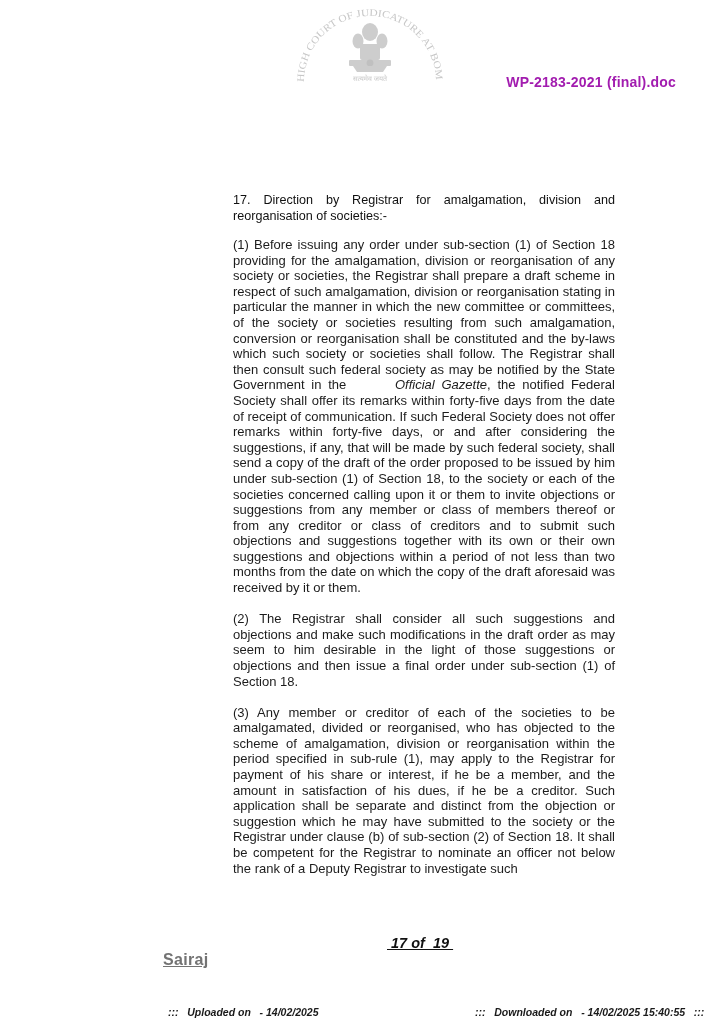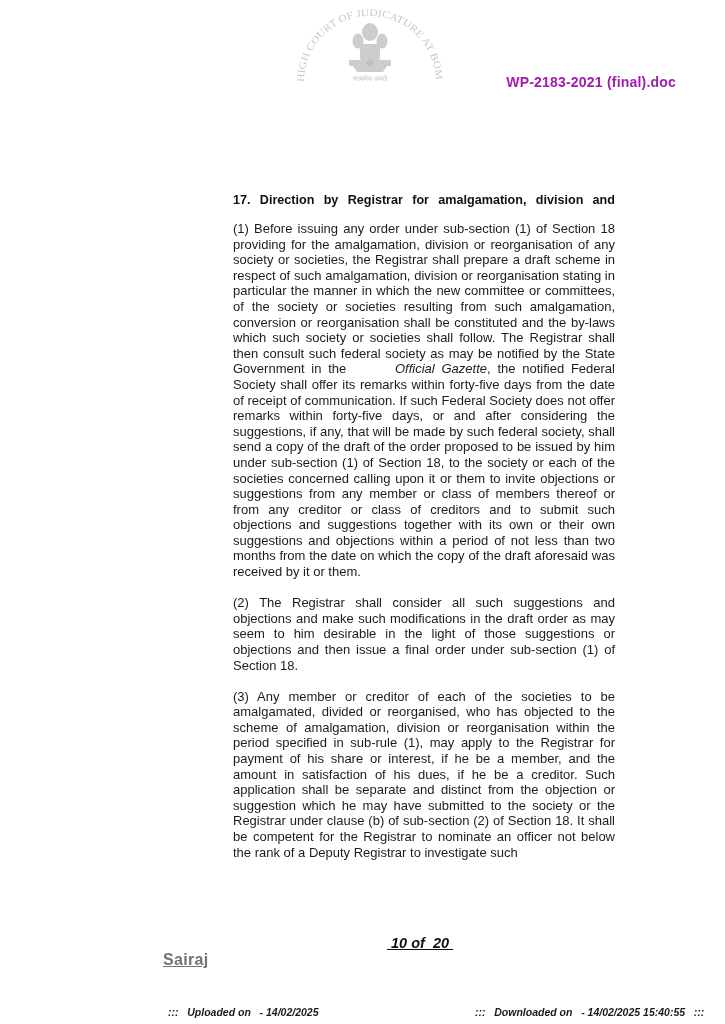--- a/index.html
+++ b/index.html
@@ -52,21 +52,21 @@
     position: absolute;
     left: 233px;
     top: 192px;
     width: 382px;
     font-size: 13px;
     line-height: 15.6px;
     text-align: justify;
     color: #1c1c1c;
   }
   .quote .heading {
-    font-weight: bold;
+    font-weight: normal;
     font-size: 12.6px;
     line-height: 16px;
     margin: 0 0 13px 0;
     color: #111111;
   }
   .quote .heading .hline1 { text-align: justify; text-align-last: justify; white-space: nowrap; }
   .quote p { margin: 0 0 15.5px 0; }
   .quote p:last-child { margin-bottom: 0; }
   .italic { font-style: italic; margin-left: 42px; }
 
@@ -133,27 +133,28 @@
   </svg>
 
   <div class="doc-title">WP-2183-2021 (final).doc</div>
 
   <div class="intro">
   </div>
 
   <div class="quote">
     <div class="heading">
       <div class="hline1">17. Direction by Registrar for amalgamation, division and</div>
+      <div class="hline2">reorganisation of societies:-</div>
     </div>
     <p><span>(1) Before issuing any order under sub-section (1) of Section 18 providing for the amalgamation, division or reorganisation of any society or societies, the Registrar shall prepare a draft scheme in respect of such amalgamation, division or reorganisation stating in particular the manner in which the new committee or committees, of the society or societies resulting from such amalgamation, conversion or reorganisation shall be constituted and the by-laws which such society or societies shall follow. The Registrar shall then consult such federal society as may be notified by the State Government in the </span><span class="italic">Official Gazette</span><span>, the notified Federal Society shall offer its remarks within forty-five days from the date of receipt of communication. If such Federal Society does not offer remarks within forty-five days, or and after considering the suggestions, if any, that will be made by such federal society, shall send a copy of the draft of the order proposed to be issued by him under sub-section (1) of Section 18, to the society or each of the societies concerned calling upon it or them to invite objections or suggestions from any member or class of members thereof or from any creditor or class of creditors and to submit such objections and suggestions together with its own or their own suggestions and objections within a period of not less than two months from the date on which the copy of the draft aforesaid was received by it or them.</span></p>
     <p>(2) The Registrar shall consider all such suggestions and objections and make such modifications in the draft order as may seem to him desirable in the light of those suggestions or objections and then issue a final order under sub-section (1) of Section 18.</p>
     <p>(3) Any member or creditor of each of the societies to be amalgamated, divided or reorganised, who has objected to the scheme of amalgamation, division or reorganisation within the period specified in sub-rule (1), may apply to the Registrar for payment of his share or interest, if he be a member, and the amount in satisfaction of his dues, if he be a creditor. Such application shall be separate and distinct from the objection or suggestion which he may have submitted to the society or the Registrar under clause (b) of sub-section (2) of Section 18. It shall be competent for the Registrar to nominate an officer not below the rank of a Deputy Registrar to investigate such</p>
   </div>
 
   <div class="signatory">Sairaj</div>
-  <div class="page-number"> 10 of  20 </div>
+  <div class="page-number"> 17 of  19 </div>
 
   <div class="statusbar">
     <span class="uploaded">:::   Uploaded on   - 14/02/2025</span>
     <span class="downloaded">:::   Downloaded on   - 14/02/2025 15:40:55   :::</span>
   </div>
 
 </div>
 
 </body></html>

